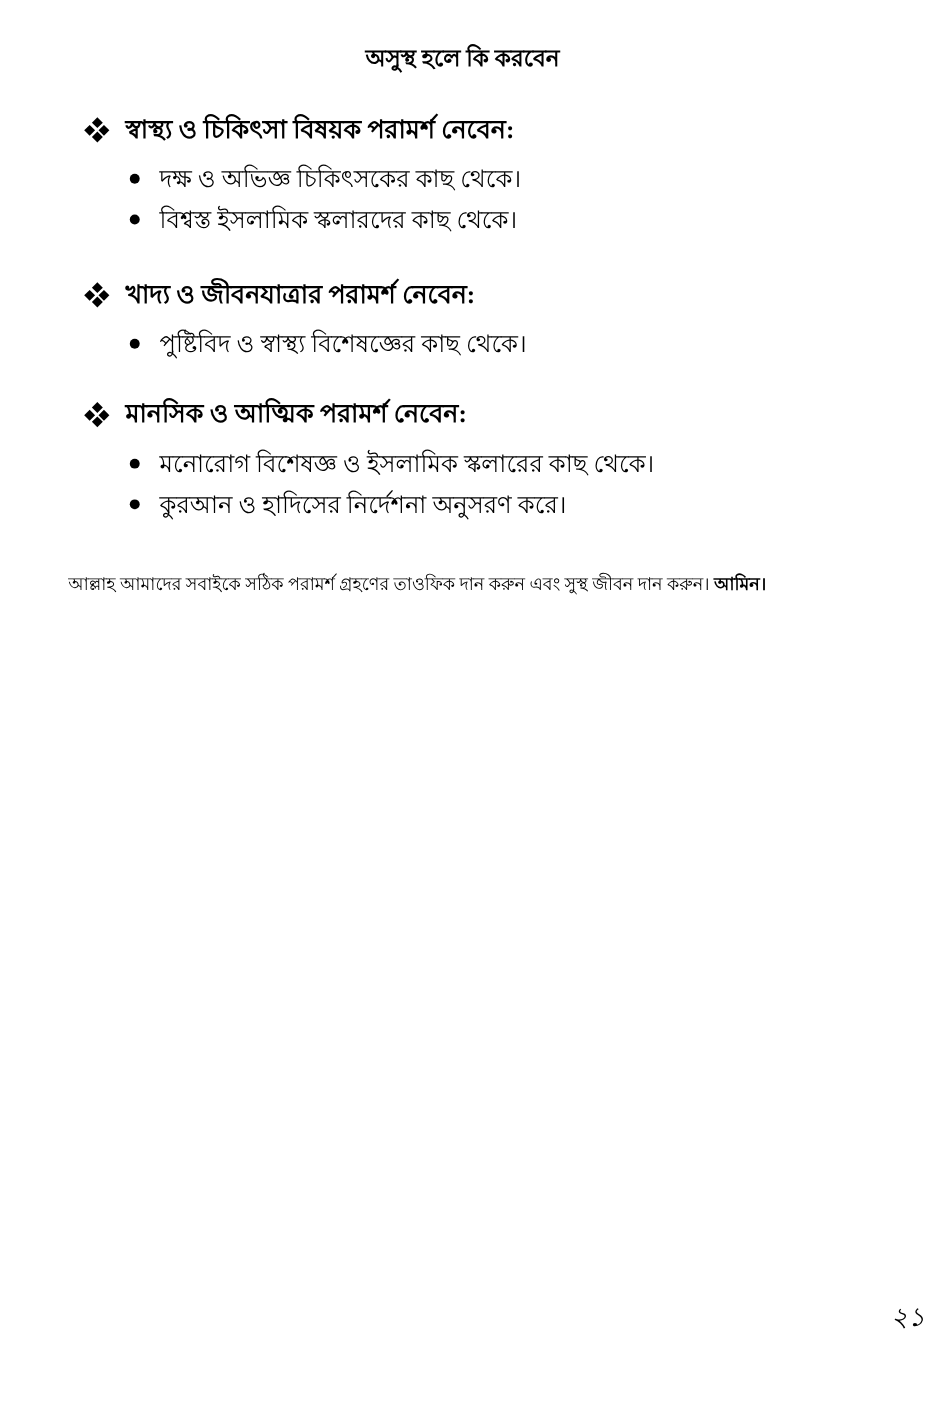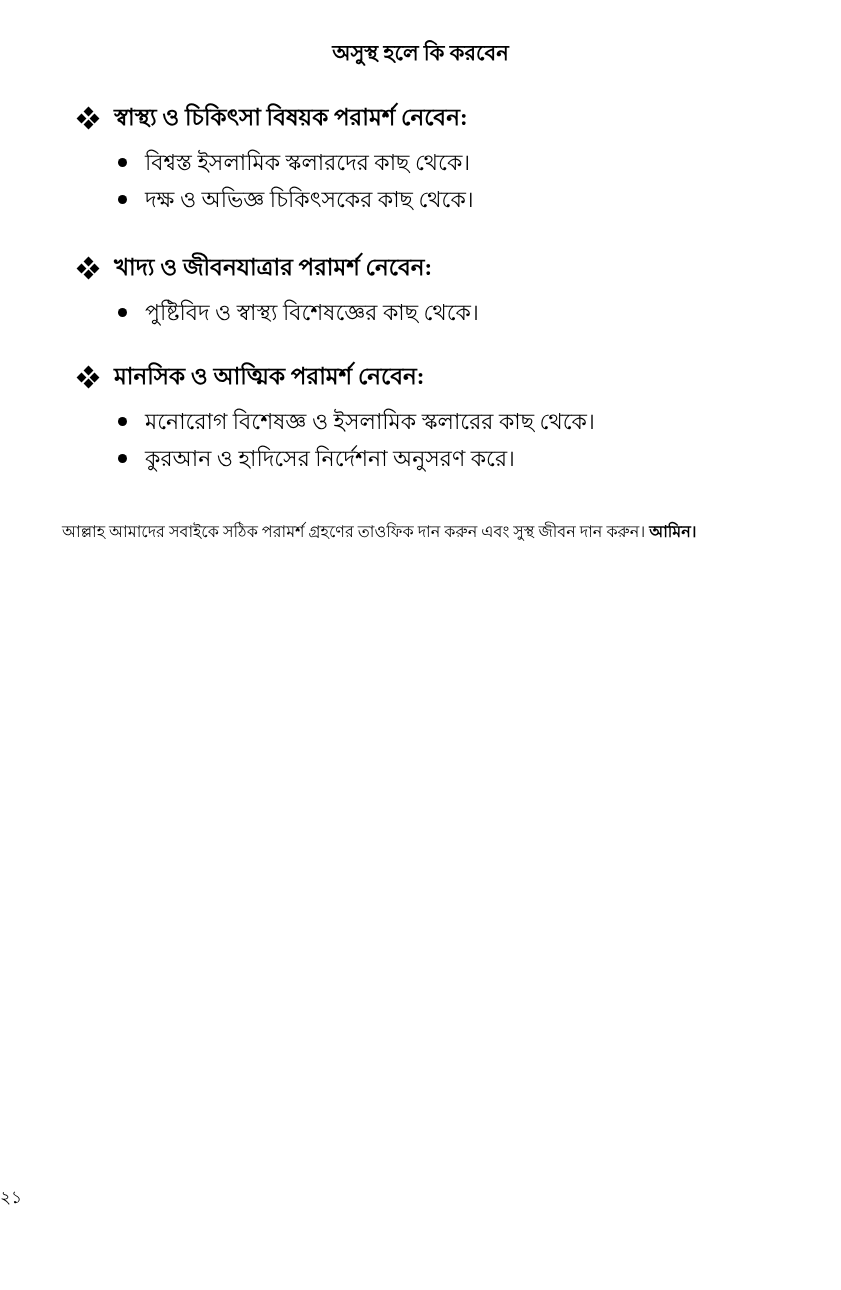--- a/index.html
+++ b/index.html
@@ -87,23 +87,24 @@
     text-align: justify;
   }
   .closing .amen {
     font-weight: bold;
   }
   .page-number {
     position: absolute;
     top: 1184px;
     left: 0;
     width: 100%;
-    text-align: left;
-    font-size: 17px;
+    text-align: right;
+    font-size: 24px;
     line-height: 28px;
+    font-style: italic;
   }
 </style>
 </head>
 <body>
 
 <div class="page">
 
   <div class="running-head">অসুস্থ হলে কি করবেন</div>
 
   <div class="content">
@@ -114,25 +115,25 @@
           <i class="d-top"></i>
             <i class="d-left"></i>
             <i class="d-right"></i>
             <i class="d-bottom"></i>
         </span>
         <span>স্বাস্থ্য ও চিকিৎসা বিষয়ক পরামর্শ নেবেন:</span>
       </div>
       <ul class="bullet-list">
         <li class="bullet-item">
           <span class="bullet-dot"></span>
-          <span>বিশ্বস্ত ইসলামিক স্কলারদের কাছ থেকে।</span>
+          <span>দক্ষ ও অভিজ্ঞ চিকিৎসকের কাছ থেকে।</span>
         </li>
         <li class="bullet-item">
           <span class="bullet-dot"></span>
-          <span>দক্ষ ও অভিজ্ঞ চিকিৎসকের কাছ থেকে।</span>
+          <span>বিশ্বস্ত ইসলামিক স্কলারদের কাছ থেকে।</span>
         </li>
       </ul>
     </div>
 
     <div class="section section-3">
       <div class="section-title">
         <span class="diamond-cluster">
           <i class="d-top"></i>
             <i class="d-left"></i>
             <i class="d-right"></i>

